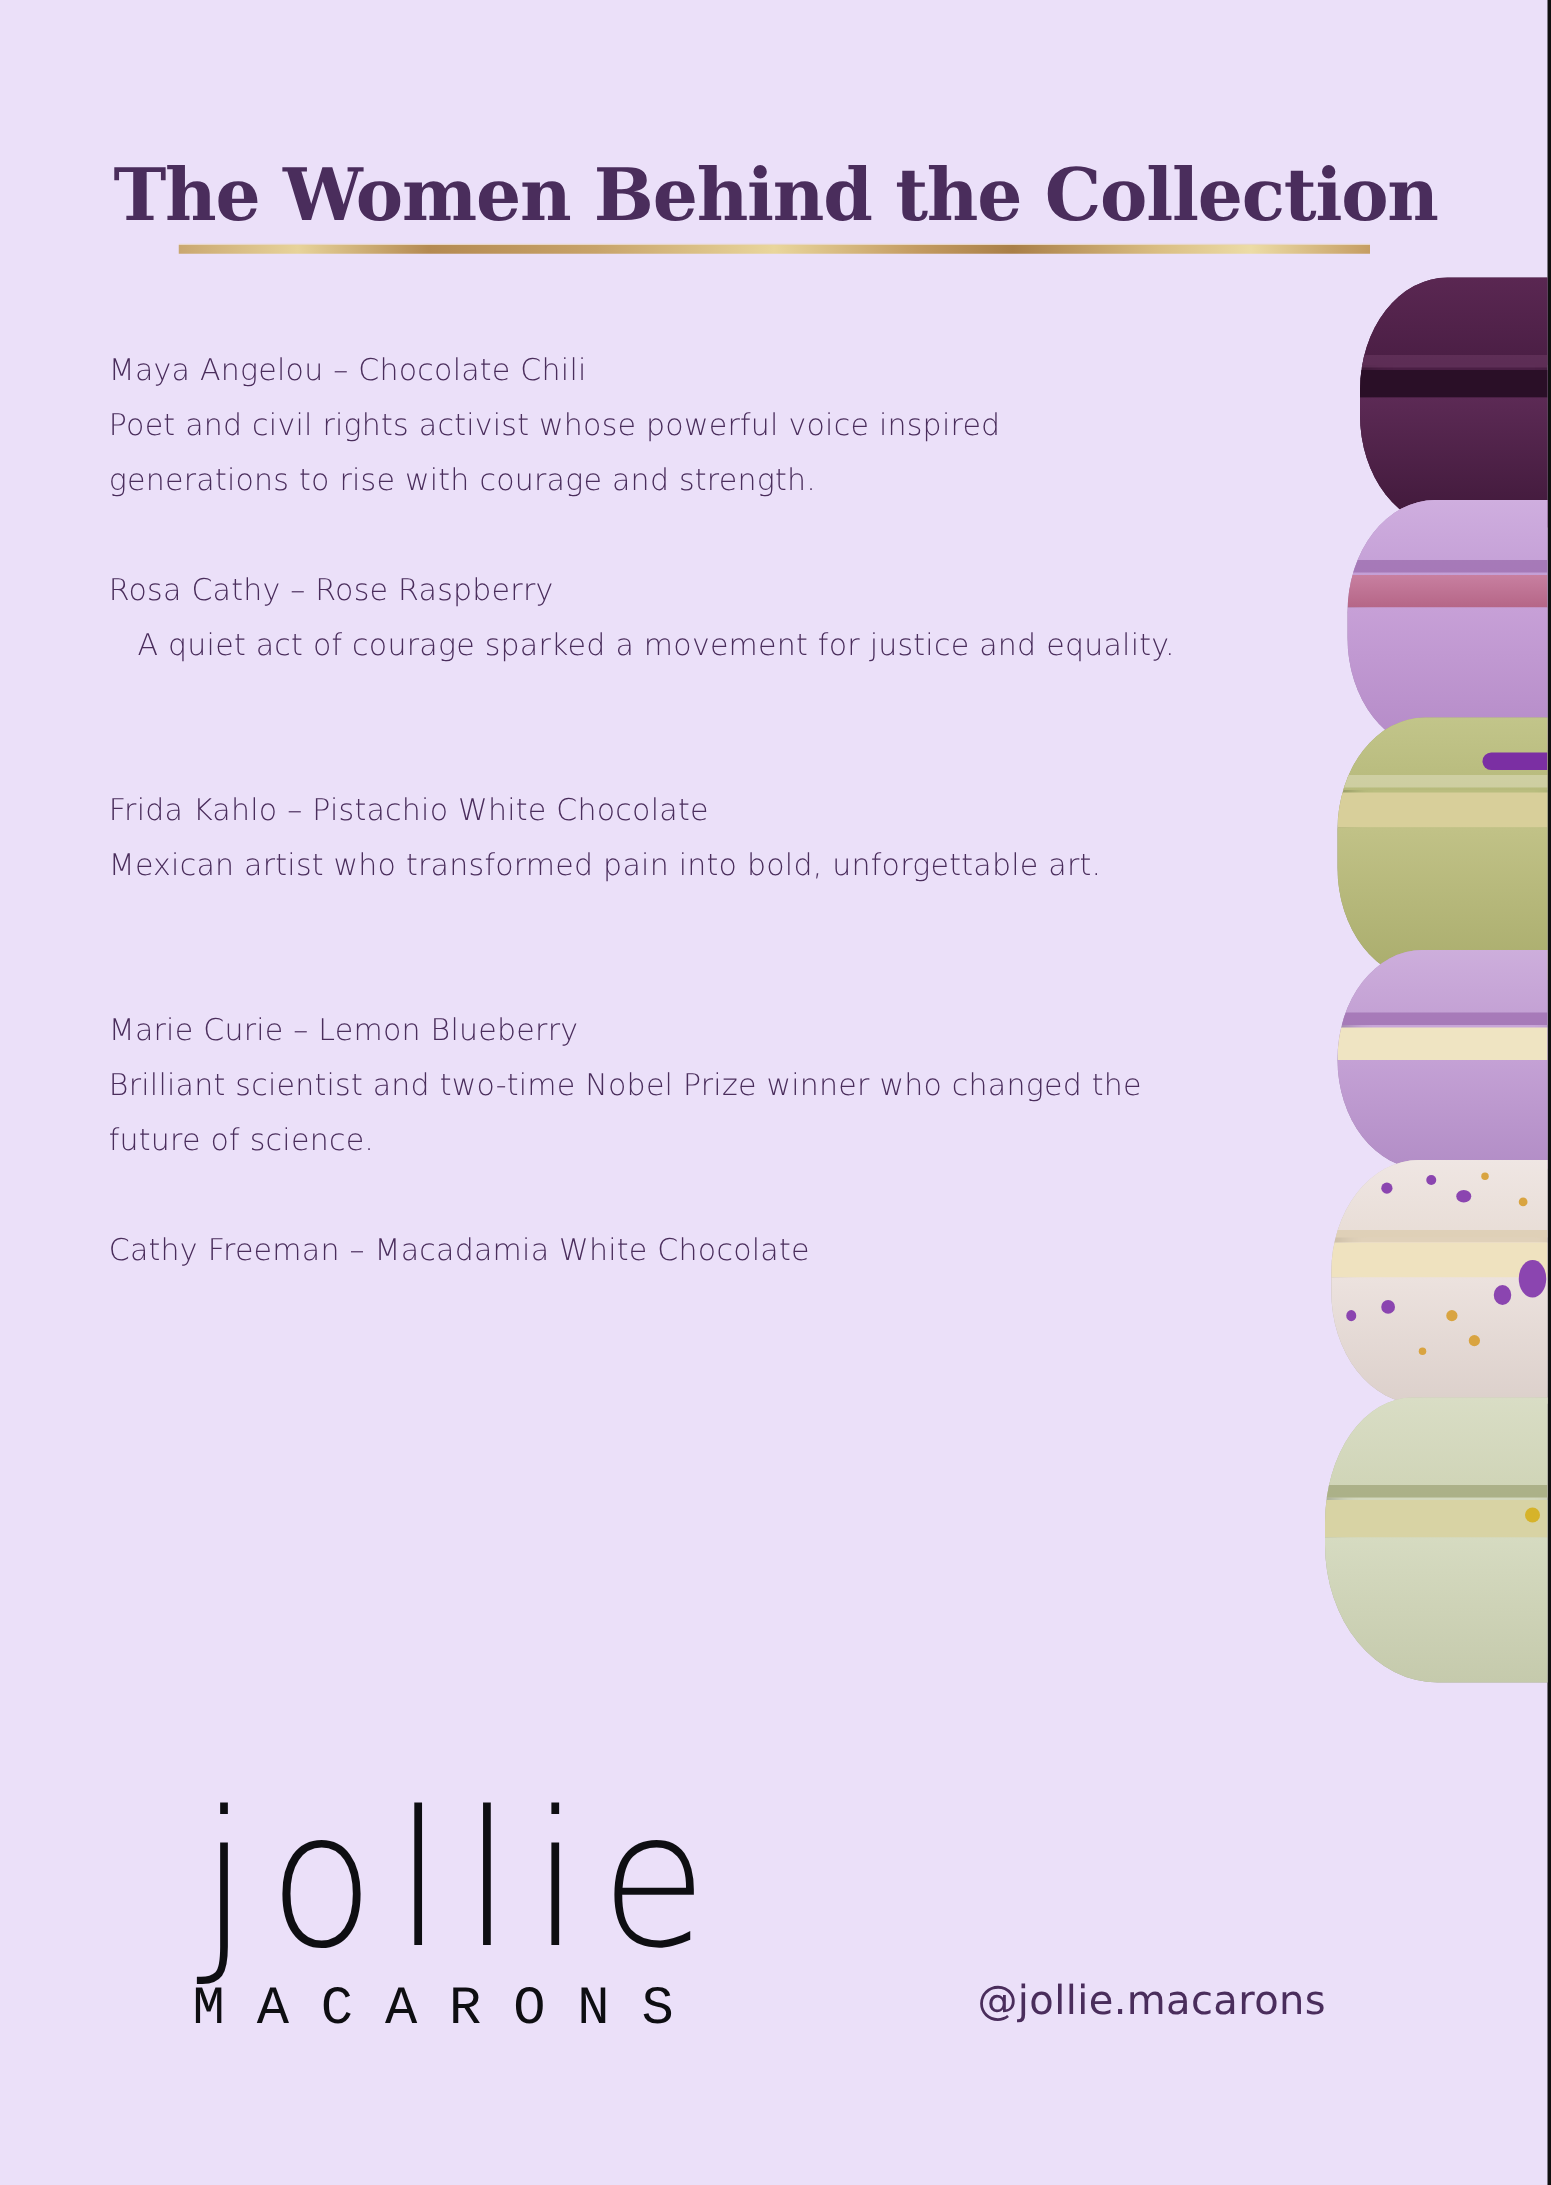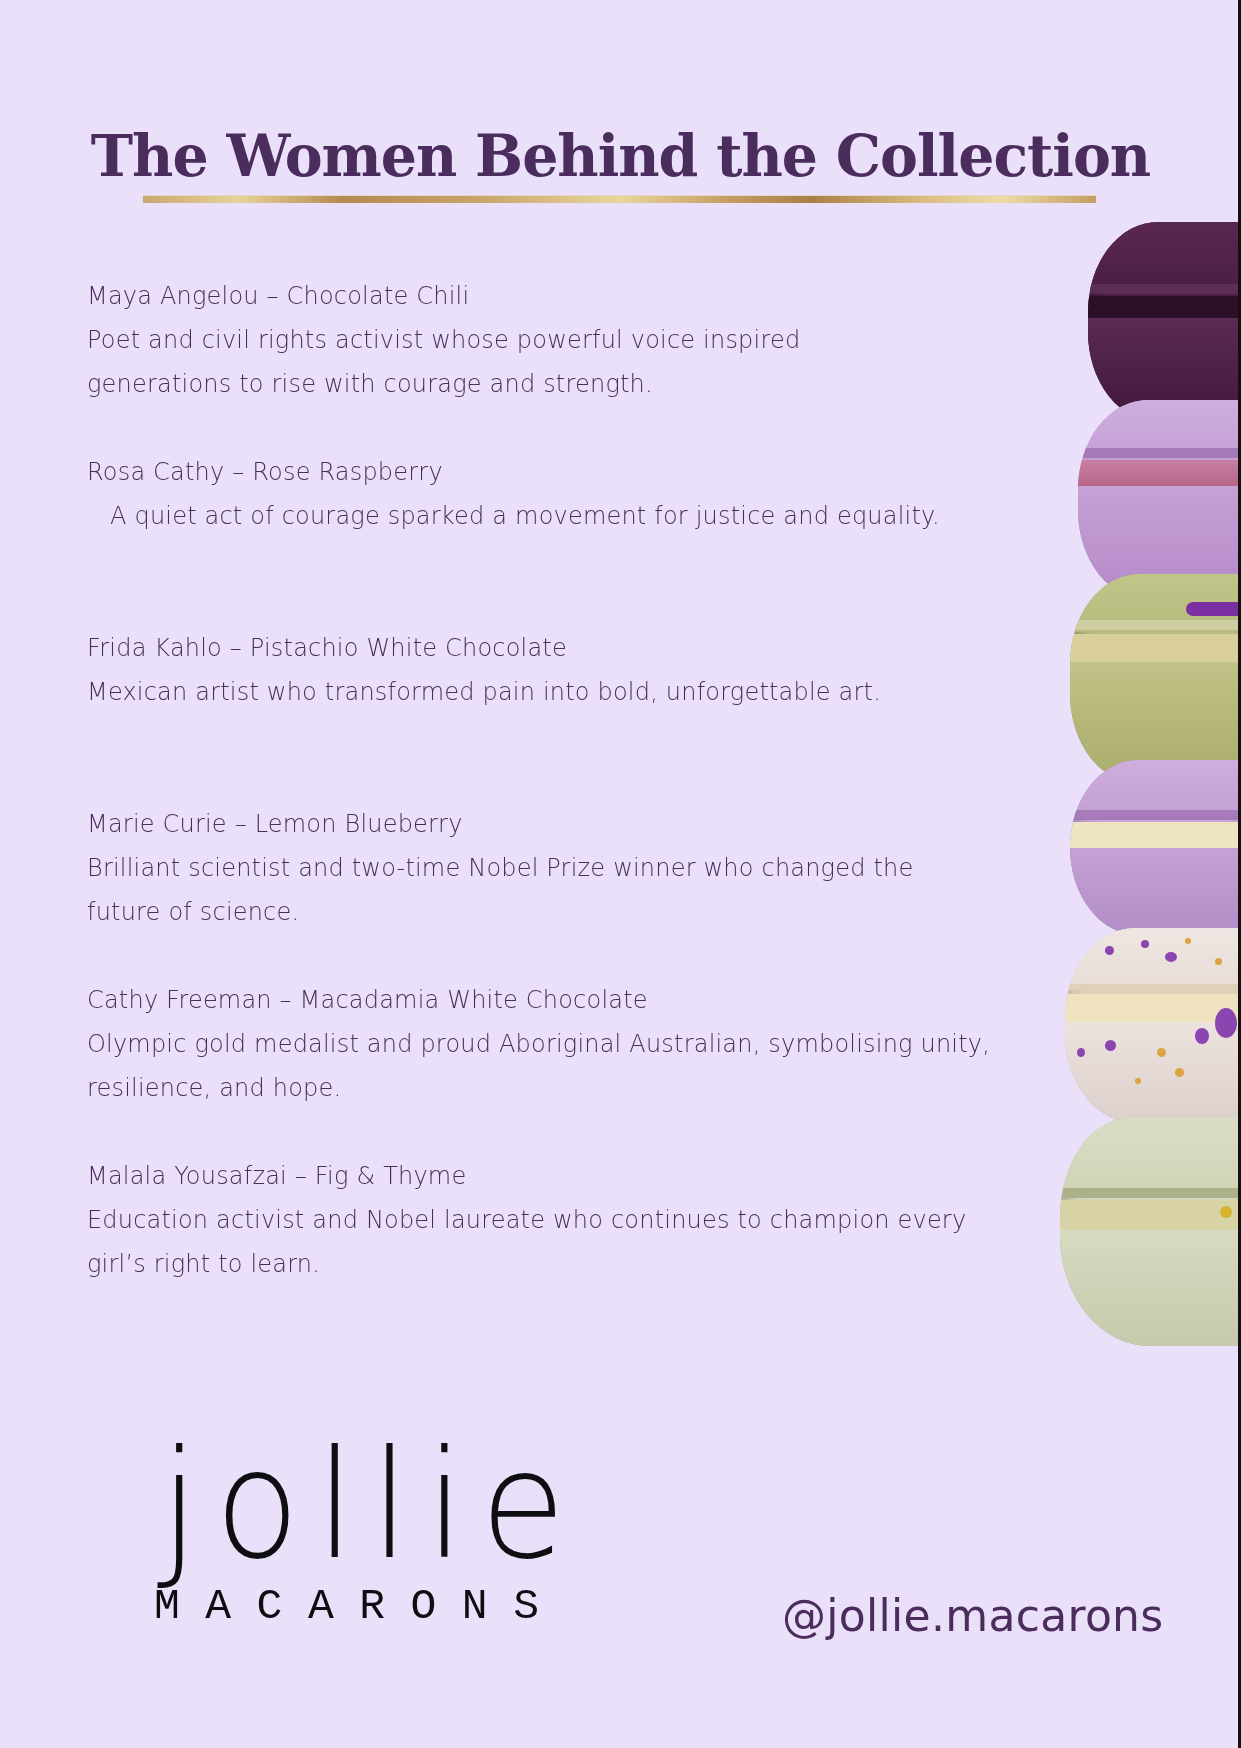--- a/index.html
+++ b/index.html
@@ -129,24 +129,23 @@
   .logo-sub {
     position: absolute; left: 4px; top: 155px;
     font-family: Liberation Mono, monospace;
     font-weight: 200;
     font-size: 43px; line-height: 44px;
     letter-spacing: 25.5px;
   }
   .handle {
     position: absolute; left: 782px; top: 1578px;
     font-family: "DejaVu Sans", "Liberation Sans", sans-serif;
-    font-size: 44px; line-height: 44px;
+    font-size: 32px; line-height: 44px;
     color: #4a2d5c;
     letter-spacing: 0.3px;
-    margin-top: 16px;
   }
 </style>
 </head>
 <body>
 
 <div class="right-edge"></div>
 
 <h1 class="title">The Women Behind the Collection</h1>
 <div class="title-rule"></div>
 
@@ -162,25 +161,20 @@
   <div class="entry">
     <p class="entry-name">Frida Kahlo – Pistachio White Chocolate</p>
     <p class="entry-desc" style="width: 820px;">Mexican artist who transformed pain into bold, unforgettable art.</p>
   </div>
   <div class="entry">
     <p class="entry-name">Marie Curie – Lemon Blueberry</p>
     <p class="entry-desc" style="width: 900px;">Brilliant scientist and two-time Nobel Prize winner who changed the future of science.</p>
   </div>
   <div class="entry">
     <p class="entry-name">Cathy Freeman – Macadamia White Chocolate</p>
-    <p class="entry-desc" style="width: 920px;">Olympic gold medalist and proud Aboriginal Australian, symbolising unity, resilience, and hope.</p>
-  </div>
-  <div class="entry">
-    <p class="entry-name">Malala Yousafzai – Fig &amp; Thyme</p>
-    <p class="entry-desc" style="width: 900px;">Education activist and Nobel laureate who continues to champion every girl’s right to learn.</p>
   </div>
 </div>
 
 <div class="stack">
   <div class="macaron m1">
     <div class="shell-top"></div>
       <div class="foot"></div>
       <div class="filling"></div>
       <div class="shell-bottom"></div>
   </div>

